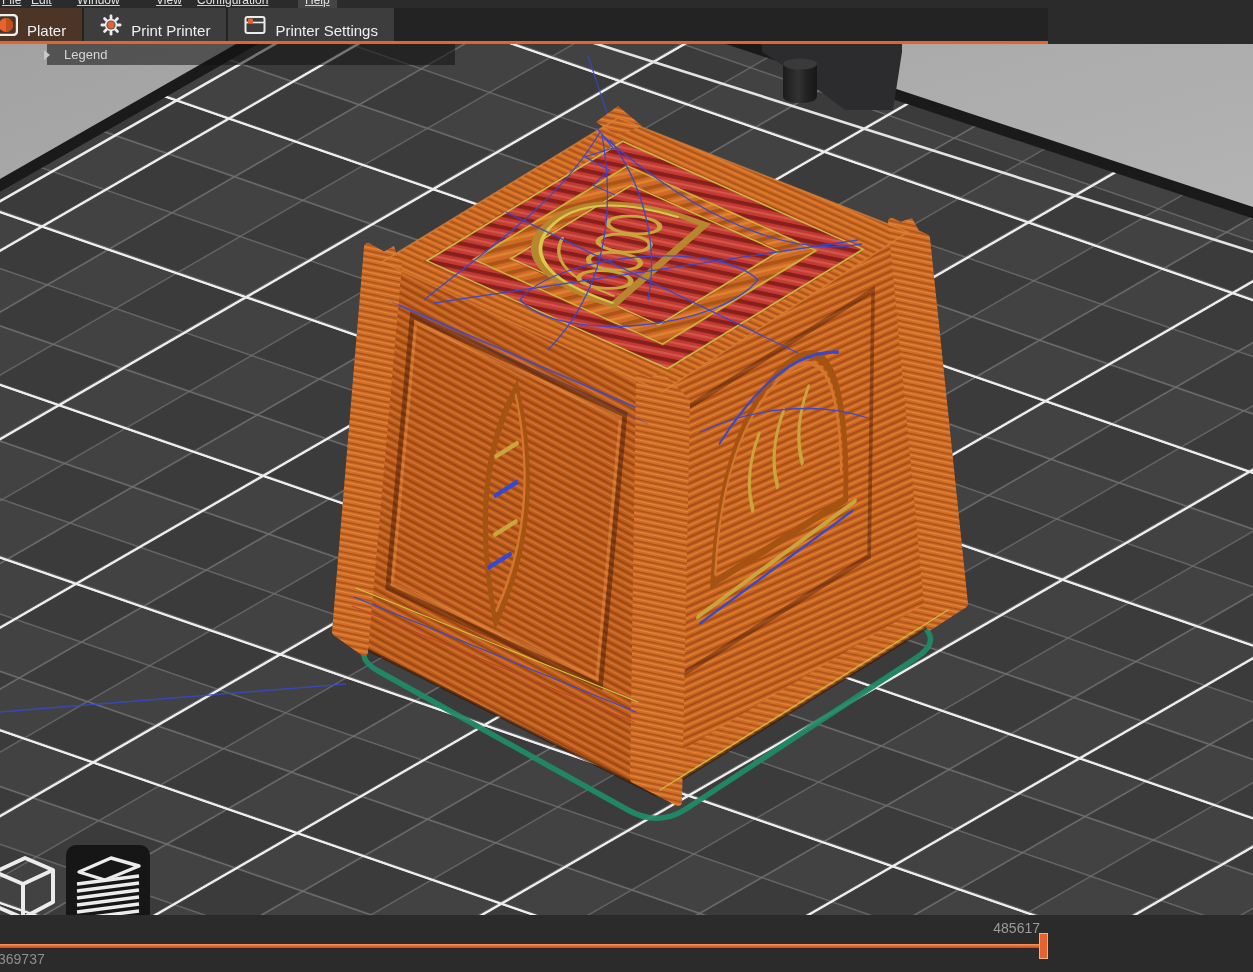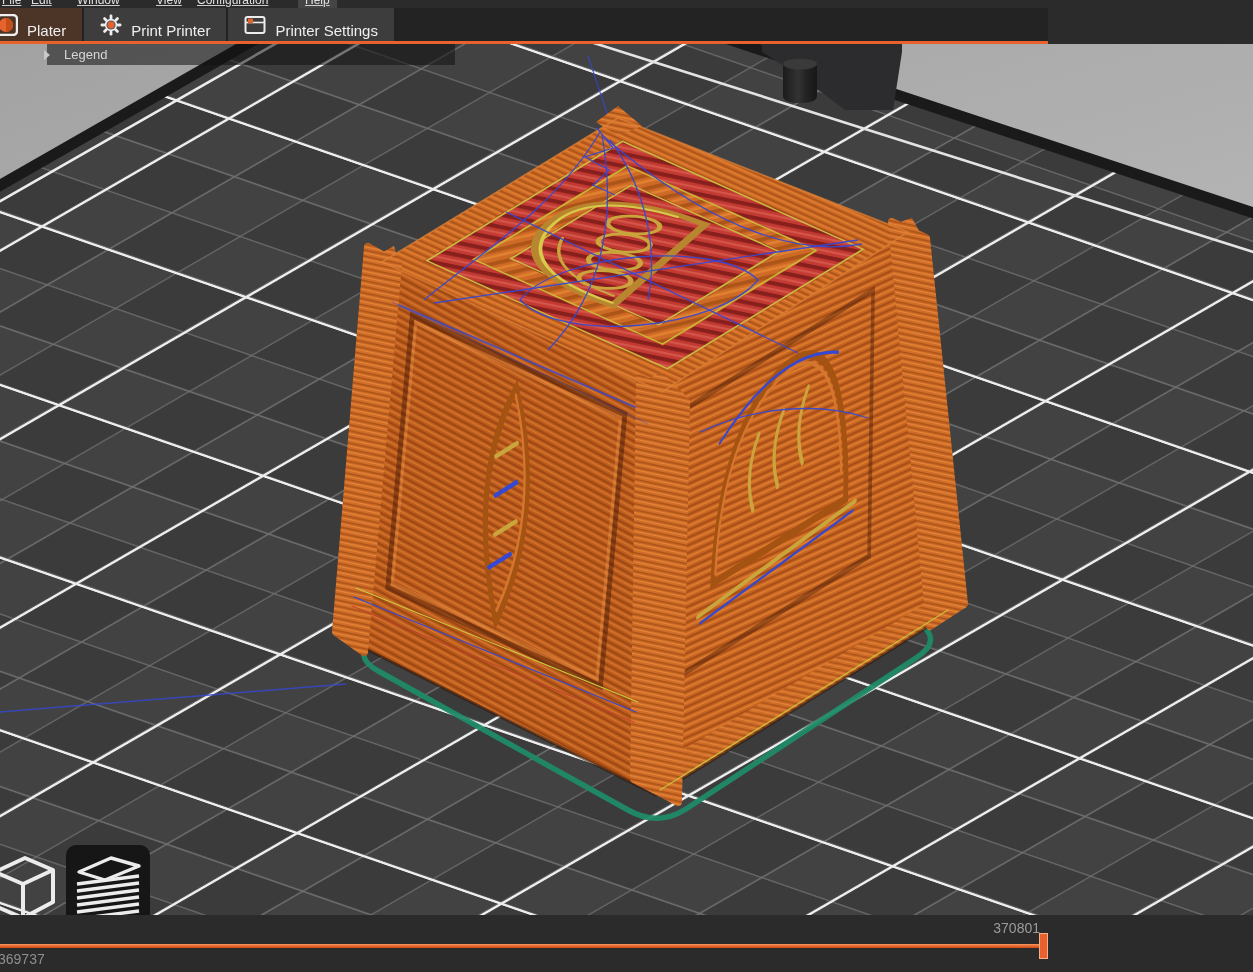--- a/index.html
+++ b/index.html
@@ -293,20 +293,20 @@
             <path d="M6,55 L68,47"></path>
             <path d="M6,62 L68,54"></path>
             <path d="M6,69 L68,61"></path>
           </g>
         </svg>
       </div>
     </div>
   </div>
 
   <div id="bottom-bar">
-    <span id="slider-max">370801</span>
+    <span id="slider-max">485617</span>
     <div id="h-slider">
       <div id="h-slider-handle"></div>
     </div>
     <span id="slider-min">369737</span>
   </div>
 
 </div>
 
 </body></html>

